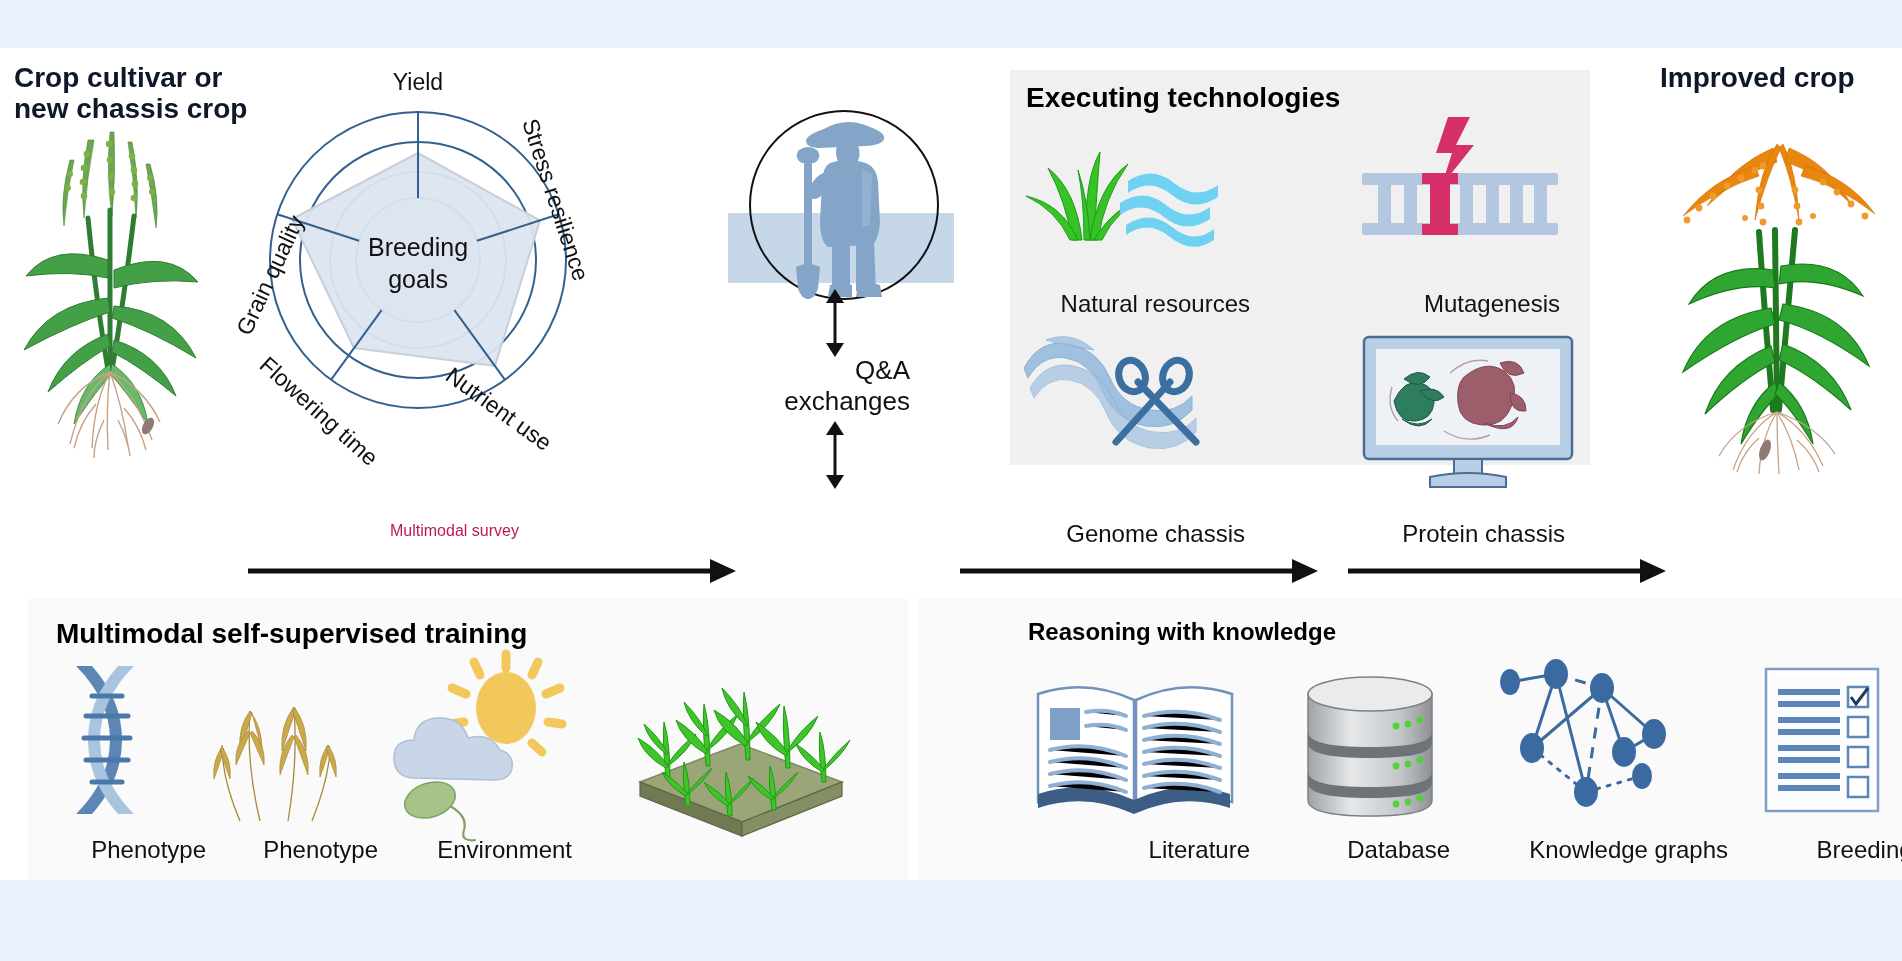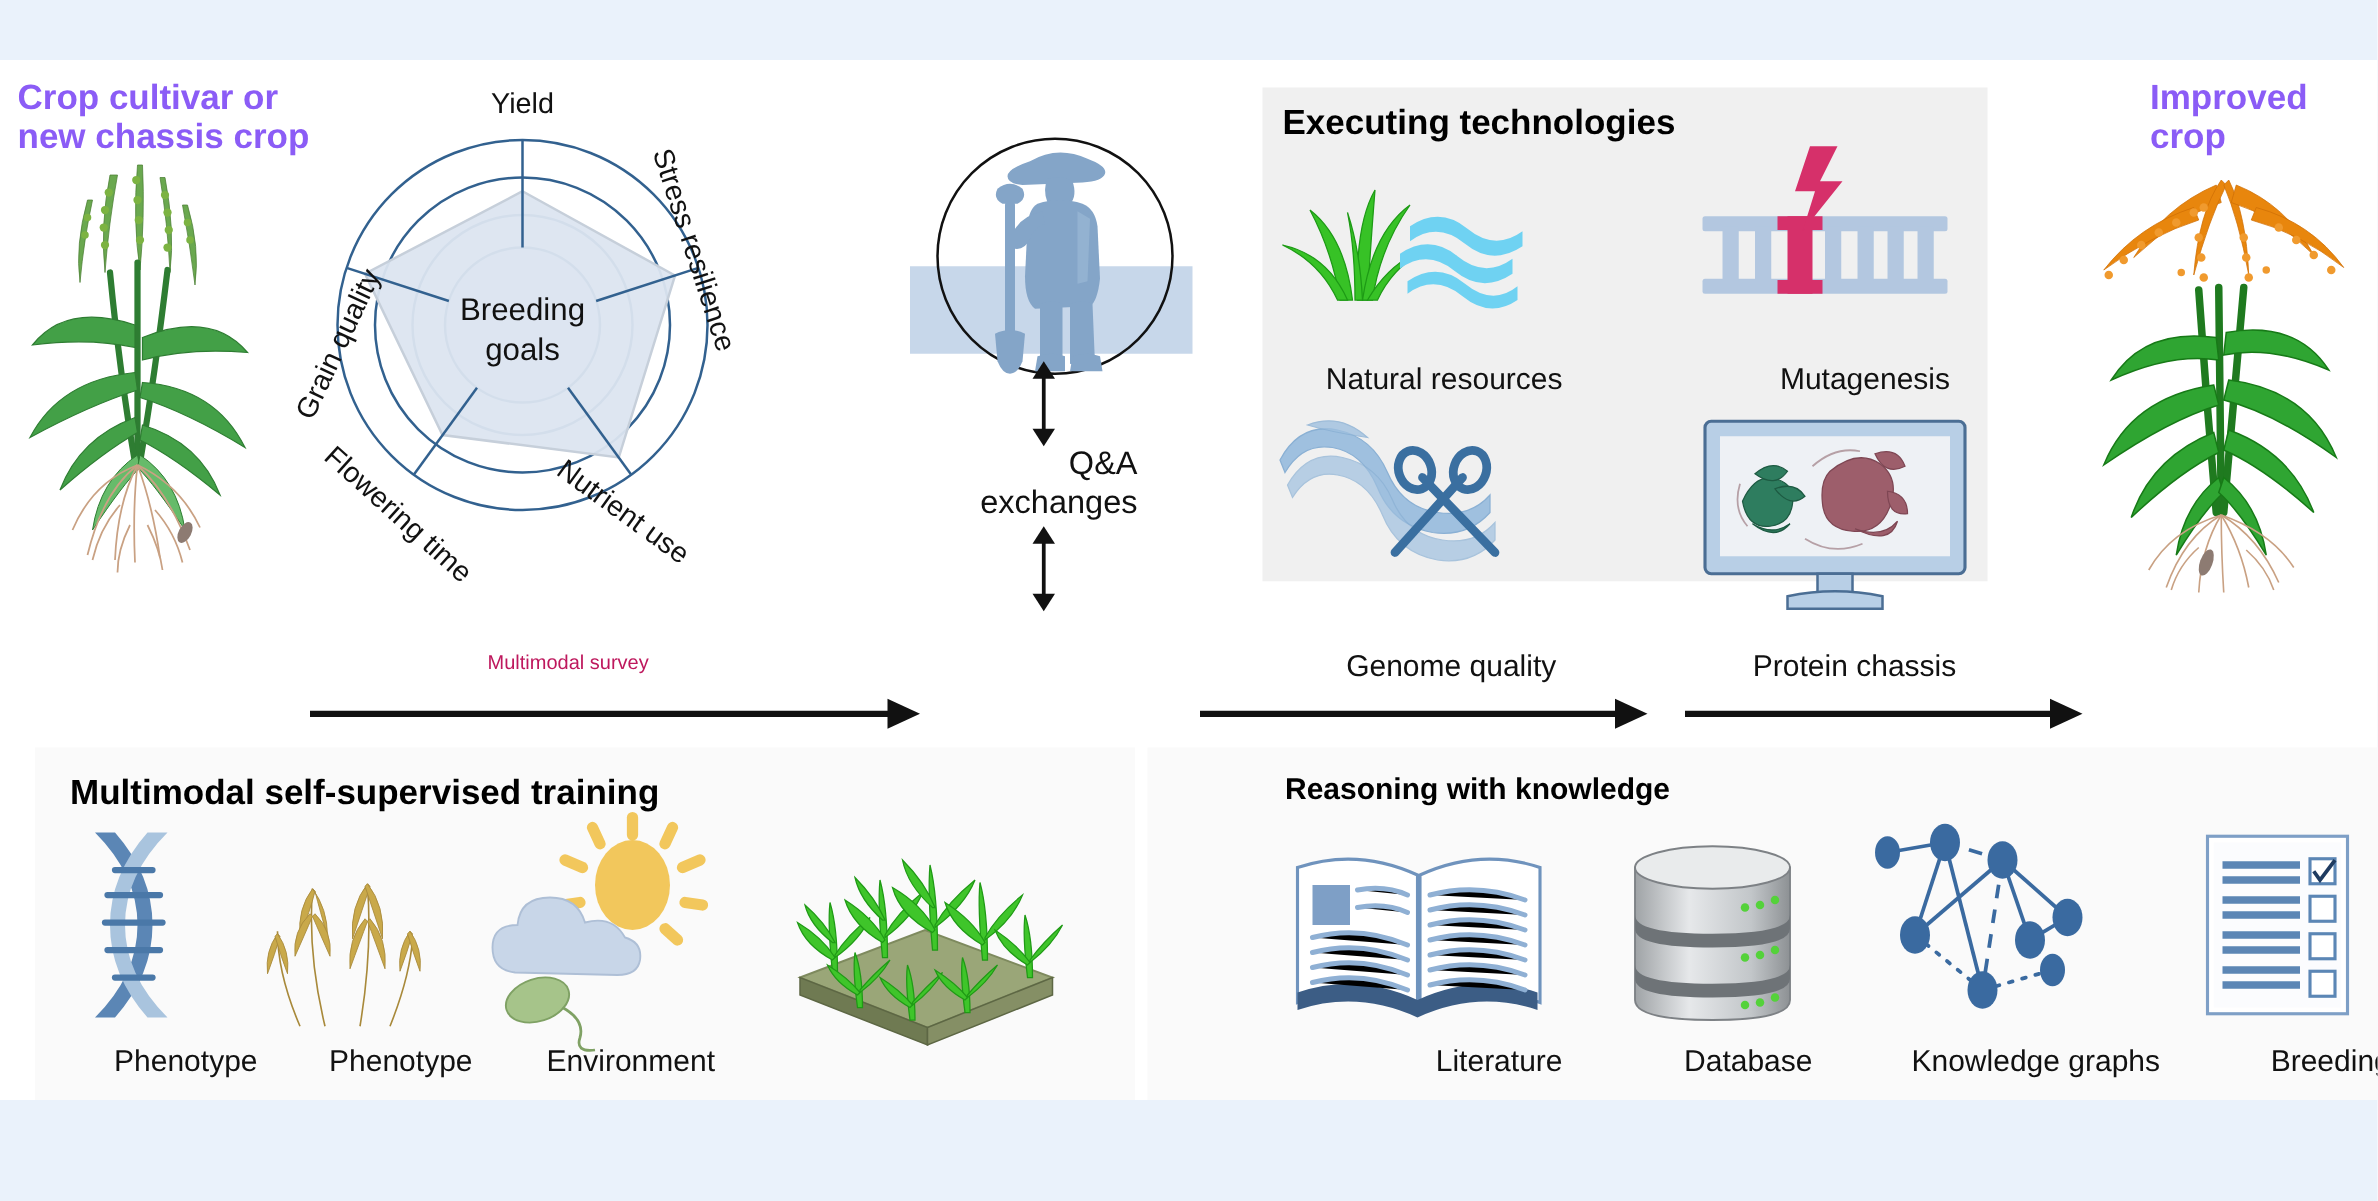--- a/index.html
+++ b/index.html
@@ -22,21 +22,21 @@
   .panel-offwhite{position:absolute;background:#fafafa;}
 
   .panel-title{
     position:absolute;
     font-weight:bold;
     color:#000;
     white-space:nowrap;
     text-align:center;
   }
 
-  .big-title{font-size:28px;font-weight:bold;color:#8b5cf6;line-height:1.12;white-space:pre-line;}
+  .big-title{font-size:28px;font-weight:bold;color:#0f172a;line-height:1.12;white-space:pre-line;}
   .item-label{
     position:absolute;font-size:24px;color:#111;white-space:nowrap;text-align:right;
   }
   .flow-label{position:absolute;font-size:16px;color:#be185d;white-space:nowrap;}
 
   .qa-text{
     position:absolute;font-size:26px;color:#111;text-align:right;line-height:1.2;
     white-space:pre-line;
   }
 
@@ -266,21 +266,21 @@
       <g stroke="#3a6fa0" stroke-width="7" fill="none" stroke-linecap="round">
         <line x1="118" y1="52" x2="176" y2="112"></line>
         <line x1="150" y1="52" x2="96" y2="112"></line>
       </g>
       <g fill="none" stroke="#3a6fa0" stroke-width="7">
         <ellipse cx="112" cy="46" rx="13" ry="16" transform="rotate(-20 112 46)"></ellipse>
         <ellipse cx="156" cy="46" rx="13" ry="16" transform="rotate(20 156 46)"></ellipse>
       </g>
     </svg>
   </div>
-  <div class="item-label" style="left:1020px;top:520px;width:225px;">Genome quality</div>
+  <div class="item-label" style="left:1020px;top:520px;width:225px;">Genome chassis</div>
 
   <div class="abs" style="left:1358px;top:335px;">
     <svg width="220" height="160" viewBox="0 0 220 160">
       <rect x="6" y="2" width="208" height="122" rx="5" fill="#b8cfe6" stroke="#4b6e94" stroke-width="2.5"></rect>
       <rect x="18" y="14" width="184" height="96" fill="#eef1f5"></rect>
       <g>
         <g fill="#2e7d5f" stroke="#1d5a42" stroke-width="1">
           <path d="M36 66 q10 -22 26 -18 q16 4 14 20 q-2 16 -18 18 q-18 2 -22 -20z"></path>
           <path d="M46 44 q14 -12 26 -2 q-10 14 -26 2z"></path>
           <path d="M44 84 q16 10 30 0 q-12 14 -30 0z"></path>
@@ -297,21 +297,21 @@
           <path d="M86 96 q22 14 46 4"></path>
           <path d="M34 52 q-6 20 6 34"></path>
         </g>
       </g>
       <rect x="96" y="124" width="28" height="18" fill="#b8cfe6" stroke="#4b6e94" stroke-width="2"></rect>
       <path d="M72 142 q38 -8 76 0 l0 10 l-76 0z" fill="#b8cfe6" stroke="#4b6e94" stroke-width="2"></path>
     </svg>
   </div>
   <div class="item-label" style="left:1355px;top:520px;width:210px;">Protein chassis</div>
 
-  <div class="abs big-title" style="left:1720px;top:62px;">Improved crop</div>
+  <div class="abs big-title" style="left:1660px;top:62px;">Improved crop</div>
 
   <div class="abs" style="left:1655px;top:120px;">
     <svg width="240" height="360" viewBox="0 0 240 360">
 
       <g fill="#e8860d" stroke="#cf6f05" stroke-width="0.6">
         <path d="M118 28 q-42 18 -66 58 q34 -32 70 -44z"></path>
         <path d="M122 24 q-18 26 -22 76 q12 -44 26 -72z"></path>
         <path d="M128 24 q14 28 16 76 q-8 -44 -20 -72z"></path>
         <path d="M134 28 q40 16 62 56 q-32 -32 -66 -42z"></path>
         <path d="M100 46 q-44 14 -72 50 q38 -28 76 -40z"></path>

